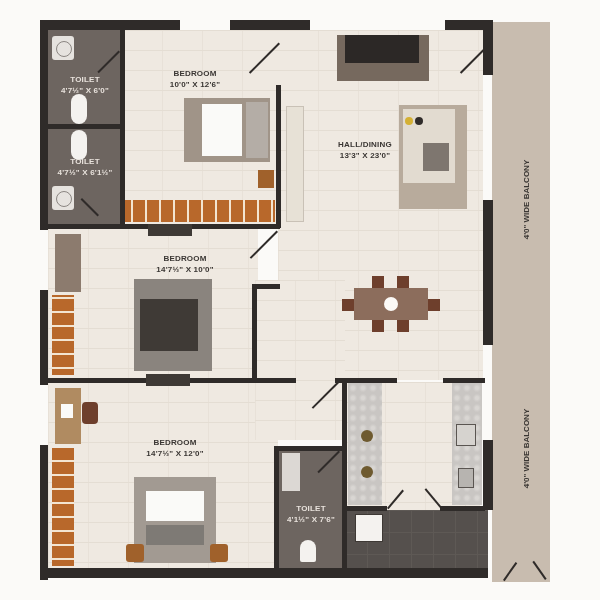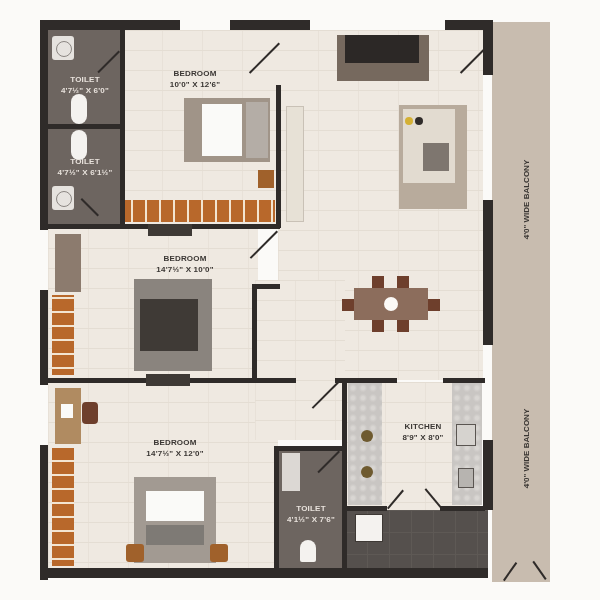--- a/index.html
+++ b/index.html
@@ -146,31 +146,31 @@
       <span>4'7½" X 6'0"</span>
     </div>
   <div class="label light" style="left:50px;top:156px;width:70px;">
       <span>TOILET</span>
       <span>4'7½" X 6'1½"</span>
     </div>
   <div class="label" style="left:150px;top:68px;width:90px;">
       <span>BEDROOM</span>
       <span>10'0" X 12'6"</span>
     </div>
+  <div class="label" style="left:320px;top:139px;width:90px;">
+      <span>HALL/DINING</span>
+      <span>13'3" X 23'0"</span>
+    </div>
   <div class="label" style="left:140px;top:253px;width:90px;">
       <span>BEDROOM</span>
       <span>14'7½" X 10'0"</span>
     </div>
   <div class="label" style="left:130px;top:437px;width:90px;">
       <span>BEDROOM</span>
       <span>14'7½" X 12'0"</span>
-    </div>
-  <div class="label" style="left:388px;top:421px;width:70px;">
-      <span>KITCHEN</span>
-      <span>8'9" X 8'0"</span>
     </div>
   <div class="label light" style="left:276px;top:503px;width:70px;">
       <span>TOILET</span>
       <span>4'1½" X 7'6"</span>
     </div>
 
   <div class="vlabel" style="left:476px;top:195px;width:100px;text-align:center;">4'0" WIDE BALCONY</div>
   <div class="vlabel" style="left:476px;top:444px;width:100px;text-align:center;">4'0" WIDE BALCONY</div>
 </div>
 

